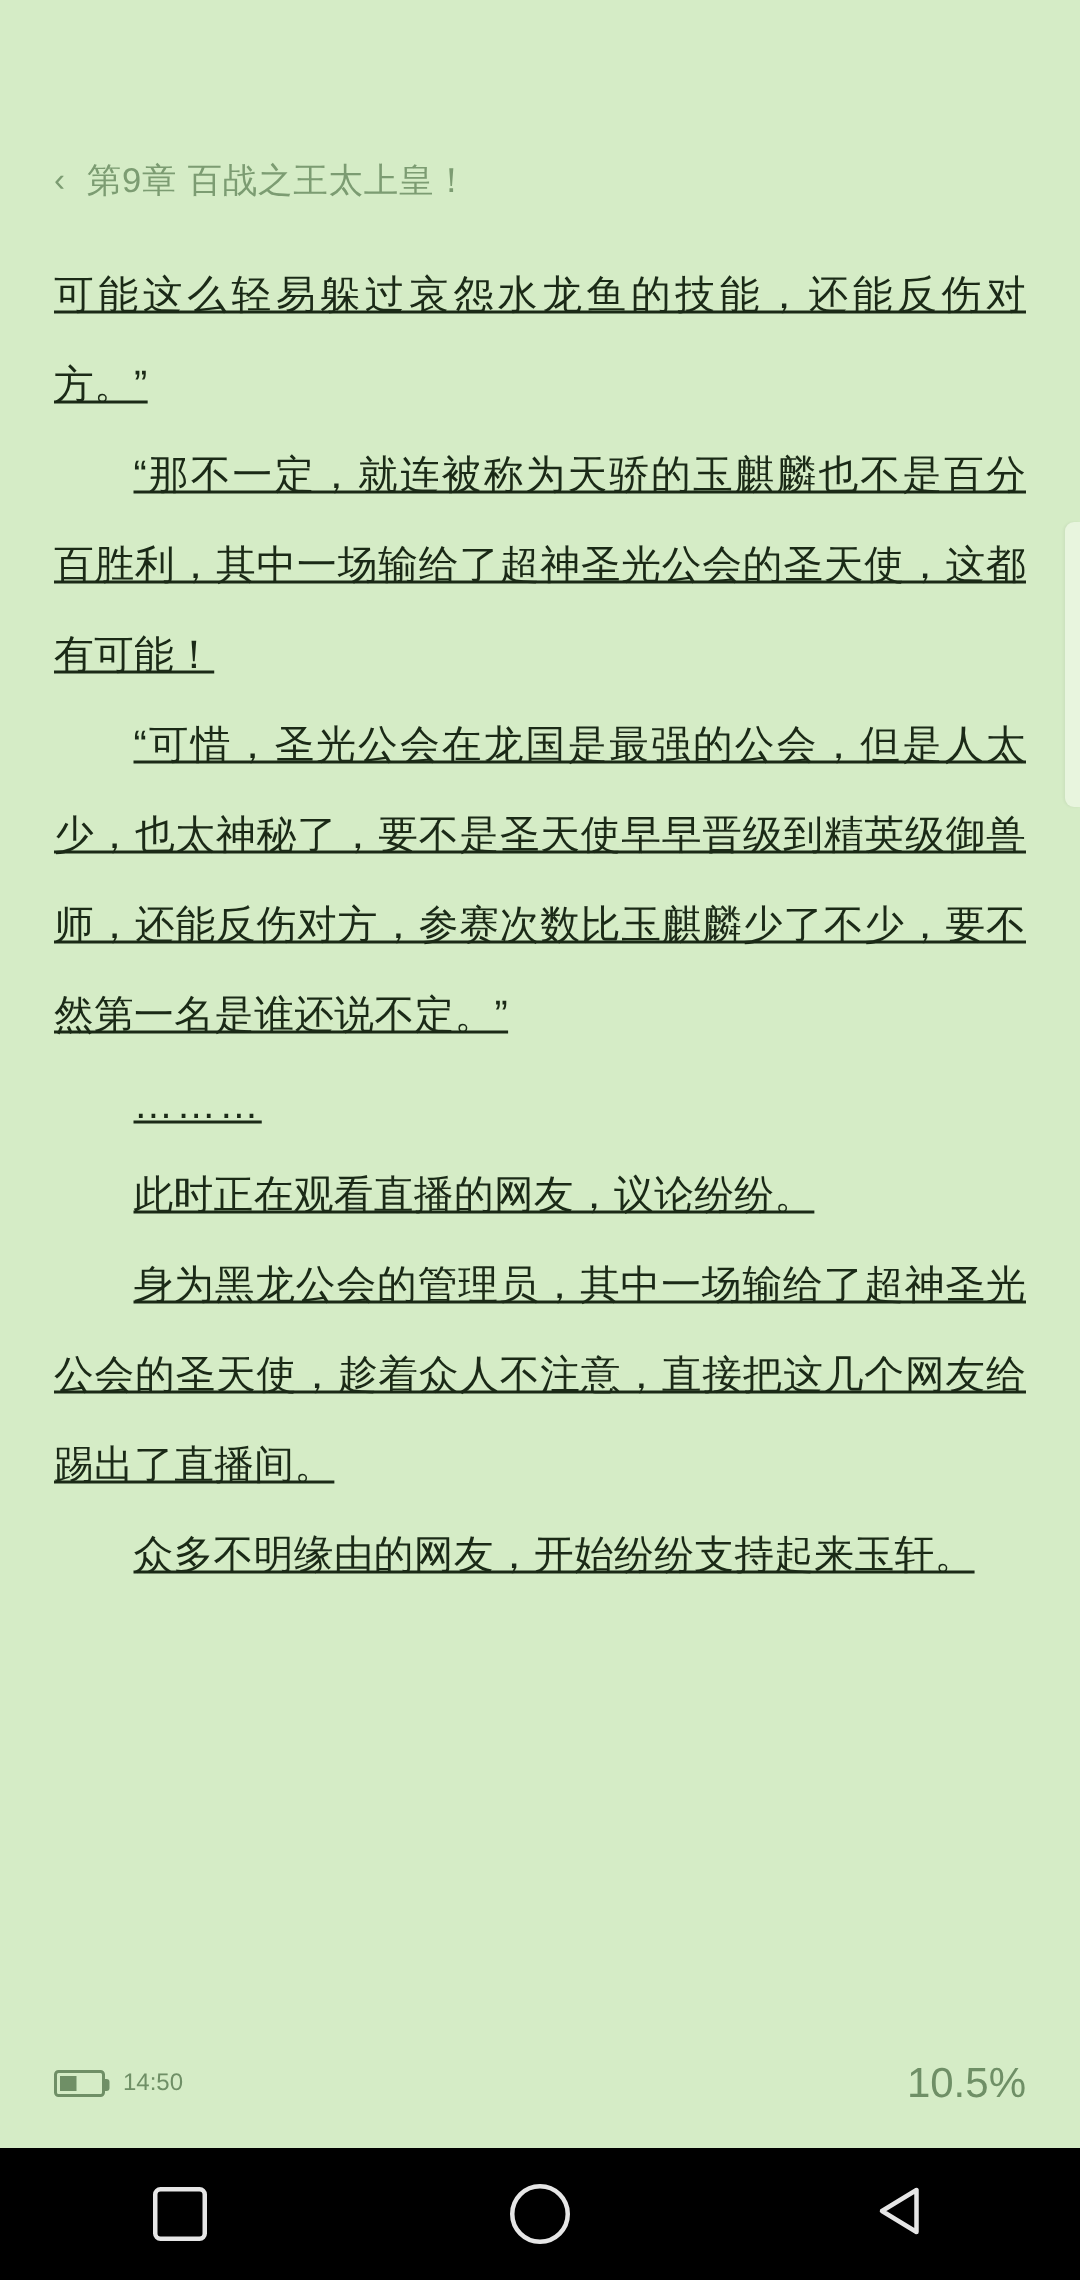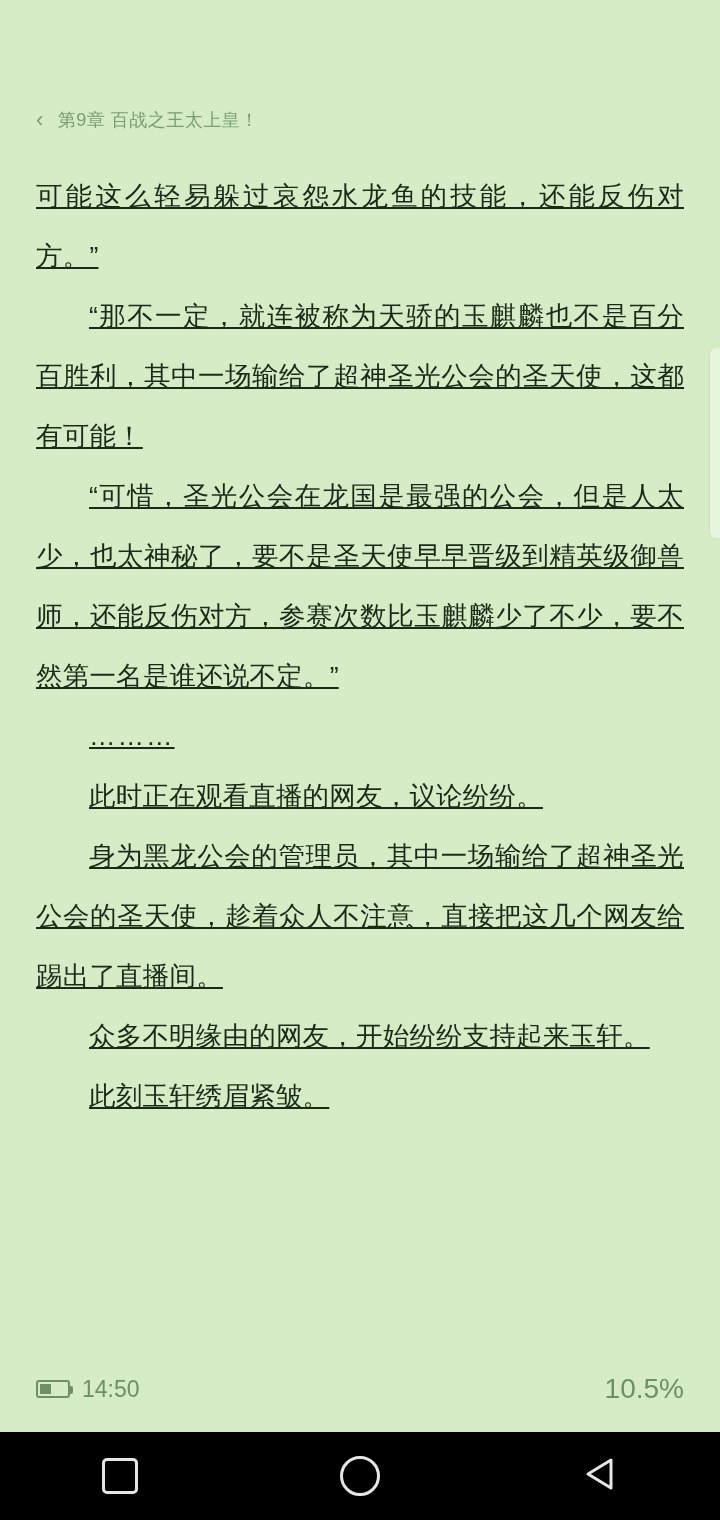--- a/index.html
+++ b/index.html
@@ -38,21 +38,21 @@
     font-size: 23px;
     letter-spacing: 0.5px;
   }
   .chapter-bar .back-chev {
     font-size: 22px;
     margin-right: 14px;
     color: #7c9c72;
     line-height: 1;
   }
   .chapter-bar .chapter-title {
-    font-size: 18px;
+    font-size: 23px;
     color: #7c9c72;
     white-space: nowrap;
     overflow: hidden;
     text-overflow: ellipsis;
   }
   
   .content {
     flex: 1 1 auto;
     padding: 18px 36px 0 36px;
     color: #1b2a17;
@@ -123,21 +123,21 @@
     border-radius: 0 2px 2px 0;
   }
   .battery .fill {
     position: absolute;
     left: 2px;
     top: 2px;
     bottom: 2px;
     width: 11px;
     background: #6f8f66;
   }
-  .time-text { font-size: 23px; color: #6f8f66; }
+  .time-text { font-size: 16px; color: #6f8f66; }
   .progress-text { font-size: 28px; color: #6f8f66; }
   
   .navbar {
     flex: 0 0 88px;
     height: 88px;
     background: #000;
     display: flex;
     align-items: center;
     justify-content: space-around;
   }
@@ -175,21 +175,20 @@
 
   <div class="content">
     <div class="edge-indicator"></div>
     <p>可能这么轻易躲过哀怨水龙鱼的技能，还能反伤对方。”</p>
     <p class="indent">“那不一定，就连被称为天骄的玉麒麟也不是百分百胜利，其中一场输给了超神圣光公会的圣天使，这都有可能！</p>
     <p class="indent">“可惜，圣光公会在龙国是最强的公会，但是人太少，也太神秘了，要不是圣天使早早晋级到精英级御兽师，还能反伤对方，参赛次数比玉麒麟少了不少，要不然第一名是谁还说不定。”</p>
     <p class="dots">………</p>
     <p class="indent">此时正在观看直播的网友，议论纷纷。</p>
     <p class="indent">身为黑龙公会的管理员，其中一场输给了超神圣光公会的圣天使，趁着众人不注意，直接把这几个网友给踢出了直播间。</p>
     <p class="indent">众多不明缘由的网友，开始纷纷支持起来玉轩。</p>
-    <p class="indent">此刻玉轩绣眉紧皱。</p>
 
   </div>
 
   <div class="footer">
     <div class="footer-left">
       <span class="battery">
           <span class="fill"></span>
         </span>
       <span class="time-text">14:50</span>
     </div>

